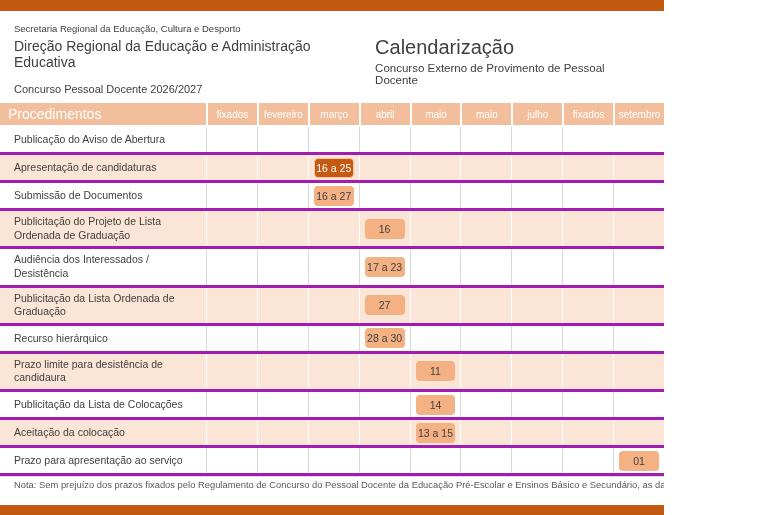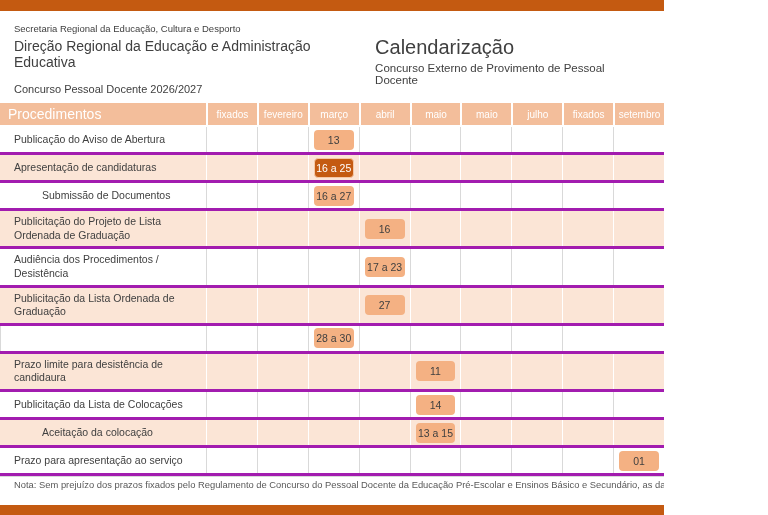--- a/index.html
+++ b/index.html
@@ -35,21 +35,21 @@
   .th{
     background:var(--header-bg);color:#ffffff;font-size:10px;height:22px;
     display:flex;align-items:center;justify-content:center;border-left:2px solid #fff;
   }
   .th.proc{justify-content:flex-start;padding-left:8px;border-left:none;font-size:14px;}
   .trow{min-height:28px;border-bottom:3px solid #a21caf;background:#ffffff;}
   .trow.band{background:var(--band);}
   .cell{border-left:1px solid var(--grid);display:flex;align-items:center;justify-content:center;padding:2px 3px;}
   .trow.band .cell{border-left-color:#ffffff;}
   .label-cell{border-left:none;justify-content:flex-start;padding:4px 8px 4px 14px;font-size:10.5px;line-height:1.3;}
-  .label-cell.indent{padding-left:42px;}
+  .label-cell.indent{padding-left:14px;}
   .chip{
     width:calc(100% - 4px);margin:0 auto;background:var(--chip-bg);color:var(--text);
     font-size:10.5px;text-align:center;padding:4px 0;border-radius:4px;
   }
   .chip.dark{background:var(--dark);color:#ffffff;border:1px solid #F6C8A6;padding:3px 0;}
   .table-bottom{height:1px;background:var(--grid);}
 
   .note{position:absolute;left:14px;top:479px;font-size:9.4px;color:var(--note);white-space:nowrap;}
 </style>
 </head>
@@ -84,23 +84,20 @@
         <div class="th">julho</div>
         <div class="th">fixados</div>
         <div class="th">setembro</div>
       </div>
     <div>
 
     <div class="trow">
           <div class="cell label-cell">Publicação do Aviso de Abertura</div>
           <div class="cell month-cell"></div>
           <div class="cell month-cell"></div>
-          <div class="cell month-cell">
-            <div class="chip">13</div>
-          </div>
           <div class="cell month-cell"></div>
           <div class="cell month-cell"></div>
           <div class="cell month-cell"></div>
           <div class="cell month-cell"></div>
           <div class="cell month-cell"></div>
           <div class="cell month-cell"></div>
         </div>
         <div class="trow band">
           <div class="cell label-cell">Apresentação de candidaturas</div>
           <div class="cell month-cell"></div>
@@ -137,21 +134,21 @@
           <div class="cell month-cell">
             <div class="chip">16</div>
           </div>
           <div class="cell month-cell"></div>
           <div class="cell month-cell"></div>
           <div class="cell month-cell"></div>
           <div class="cell month-cell"></div>
           <div class="cell month-cell"></div>
         </div>
         <div class="trow">
-          <div class="cell label-cell">Audiência dos Procedimentos / Desistência</div>
+          <div class="cell label-cell">Audiência dos Interessados / Desistência</div>
           <div class="cell month-cell"></div>
           <div class="cell month-cell"></div>
           <div class="cell month-cell"></div>
           <div class="cell month-cell">
             <div class="chip">17 a 23</div>
           </div>
           <div class="cell month-cell"></div>
           <div class="cell month-cell"></div>
           <div class="cell month-cell"></div>
           <div class="cell month-cell"></div>
@@ -165,20 +162,21 @@
           <div class="cell month-cell">
             <div class="chip">27</div>
           </div>
           <div class="cell month-cell"></div>
           <div class="cell month-cell"></div>
           <div class="cell month-cell"></div>
           <div class="cell month-cell"></div>
           <div class="cell month-cell"></div>
         </div>
         <div class="trow">
+          <div class="cell label-cell">Recurso hierárquico</div>
           <div class="cell month-cell"></div>
           <div class="cell month-cell"></div>
           <div class="cell month-cell"></div>
           <div class="cell month-cell">
             <div class="chip">28 a 30</div>
           </div>
           <div class="cell month-cell"></div>
           <div class="cell month-cell"></div>
           <div class="cell month-cell"></div>
           <div class="cell month-cell"></div>

